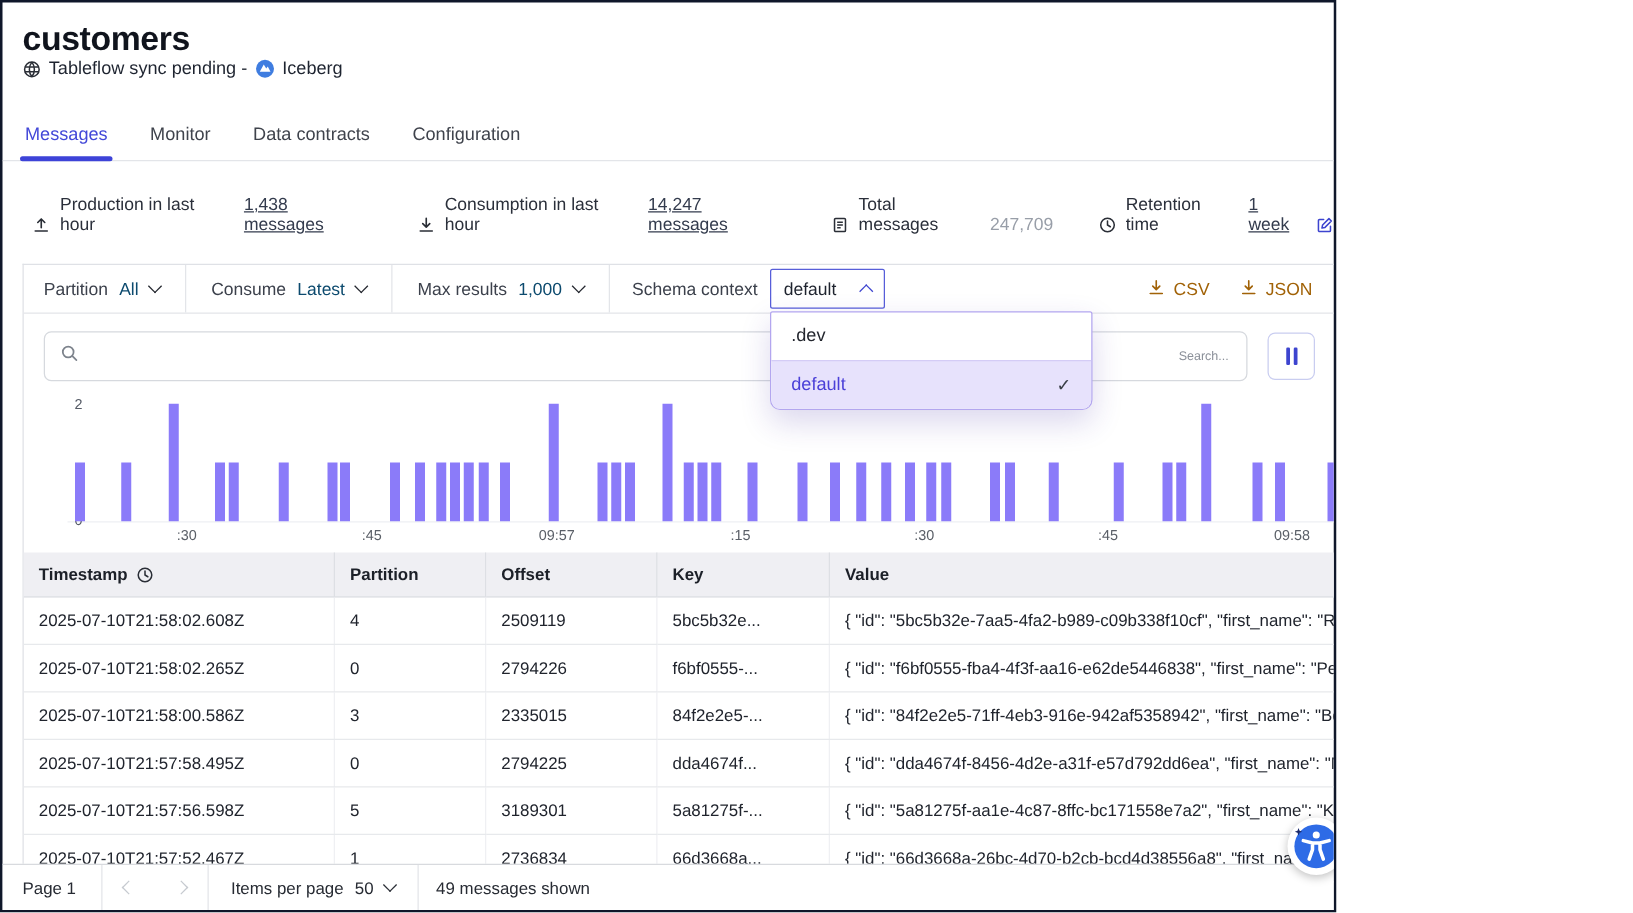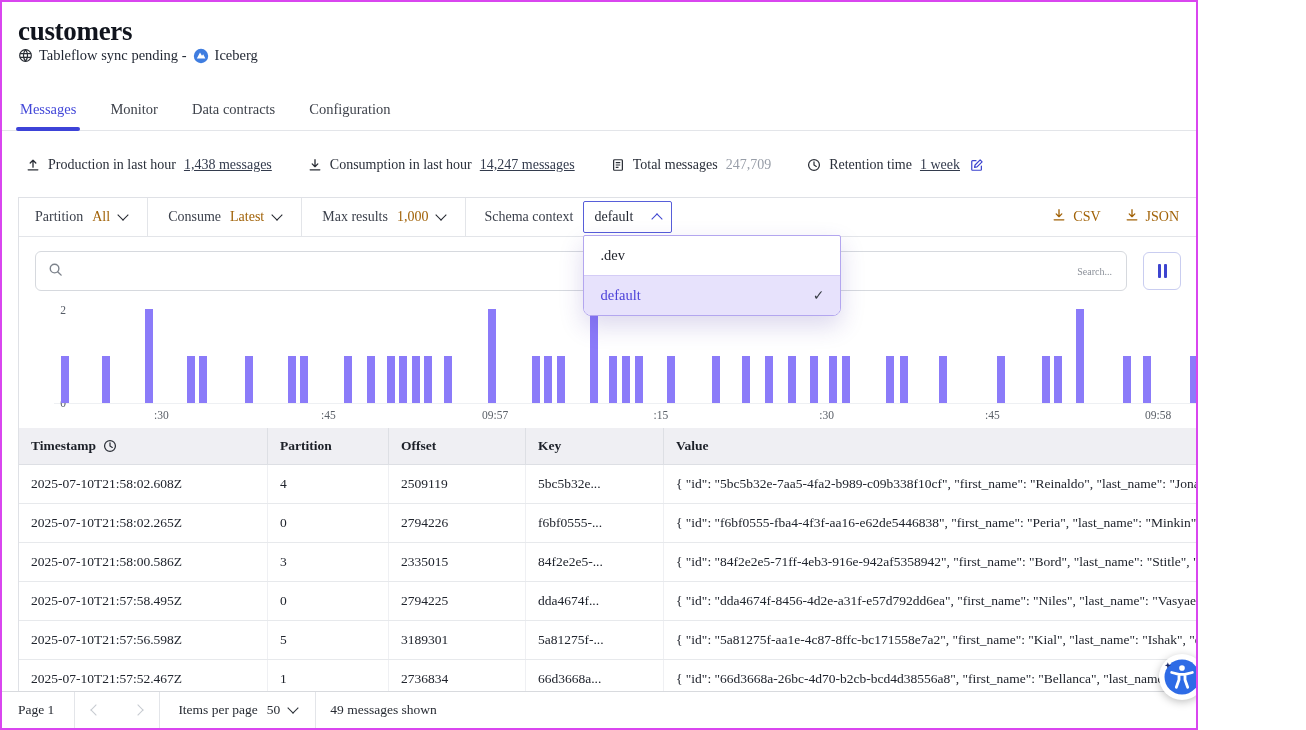--- a/index.html
+++ b/index.html
@@ -1,53 +1,53 @@
 <!DOCTYPE html>
 <html><head>
 <meta charset="utf-8">
 <style>
   html,body{margin:0;padding:0;background:#fff;}
   .window{
-    position:relative;width:1198px;height:730px;box-sizing:border-box;
-    border:2px solid #d946ef;background:#fff;overflow:hidden;
-    font-family:Liberation Serif, serif;color:#20242d;
+    position:relative;width:1069px;height:730px;box-sizing:border-box;
+    border:2px solid #0f172a;background:#fff;overflow:hidden;
+    font-family:Liberation Sans, sans-serif;color:#20242d;
   }
   
   header{display:flex;justify-content:space-between;padding:14px 16px 0 16px;}
   h1{margin:0;font-size:27px;font-weight:800;color:#10141d;letter-spacing:-.3px;}
   .subtitle{margin-top:0;display:flex;align-items:center;gap:6px;font-size:14.5px;color:#1e2430;}
   .subtitle svg{display:block}
   .header-actions{display:flex;gap:12px;align-items:flex-start;margin-top:9px;margin-right:-14px;}
   .btn{height:36px;border-radius:4px;font-size:14.5px;display:flex;align-items:center;gap:9px;
        padding:0 16px;cursor:pointer;font-family:inherit;font-weight:500;}
   .btn-outline{background:#fff;border:1px solid #4d53d5;color:#3a41c9;}
   .btn-primary{background:#3b4af0;border:1px solid #3b4af0;color:#fff;padding-right:30px;}
   
   .tabs{display:flex;gap:30px;padding:0 16px;margin-top:28px;border-bottom:1px solid #e3e5e9;}
   .tab{padding:9px 2px 12px 2px;font-size:14.5px;color:#3f434c;cursor:pointer;position:relative;}
   .tab.active{color:#4348d8;font-weight:500;}
   .tab.active::after{content:"";position:absolute;left:-2px;right:-2px;bottom:-1px;height:4px;background:#3d43d8;border-radius:2px;}
   
   .stats{display:flex;gap:36px;align-items:center;padding-left:24px;margin-top:26px;font-size:14px;color:#2a2f3a;}
-  .stat{display:flex;align-items:center;gap:8px;}
+  .stat{display:flex;align-items:flex-end;gap:8px;}
   .s-icon{color:#2a2e36;display:flex;}
   .s-value.link{text-decoration:underline;cursor:pointer;color:#333b4d;}
   .s-value.plain{color:#989ea8;}
   .s-edit{color:#3d44cf;display:flex;cursor:pointer;margin-left:2px;}
   
   .panel{margin:24px 0 0 16px;border-top:1px solid #dfe1e6;border-left:1px solid #dfe1e6;
          width:calc(100% - 16px);position:relative;}
   
   .filter-row{display:flex;align-items:center;height:38px;border-bottom:1px solid #e3e5e9;
               padding-left:16px;font-size:14px;color:#23262e;}
   .filter-item{display:flex;align-items:center;gap:9px;padding:0 20px;height:100%;cursor:pointer;}
   .filter-item:first-child{padding-left:0;}
   .f-div{width:1px;height:100%;background:#e3e5e9;}
   .f-label{color:#3c414c;}
-  .f-value{color:#a16207;}
+  .f-value{color:#0c4a6e;}
   .schema-wrap{display:flex;align-items:center;gap:10px;padding-left:18px;height:100%;}
   .schema-select{position:relative;z-index:100;display:flex;align-items:center;gap:20px;
                  border:1px solid #575ed9;height:30px;padding:0 10px;background:#fff;
                  border-radius:2px;cursor:pointer;color:#1e232e;}
   .dropdown{position:absolute;left:-1px;top:calc(100% + 3px);width:256px;background:#fff;
             border:1px solid #b3a6ef;border-radius:2px 2px 8px 8px;
             box-shadow:0 10px 24px rgba(60,40,160,.18);overflow:hidden;}
   .dd-option{display:flex;justify-content:space-between;align-items:center;
              padding:11px 16px;font-size:14.5px;color:#23262e;cursor:pointer;}
   .dd-option.selected{background:#e7e2fc;color:#4b40d8;font-weight:500;border-top:1px solid #d4ccf6;}

